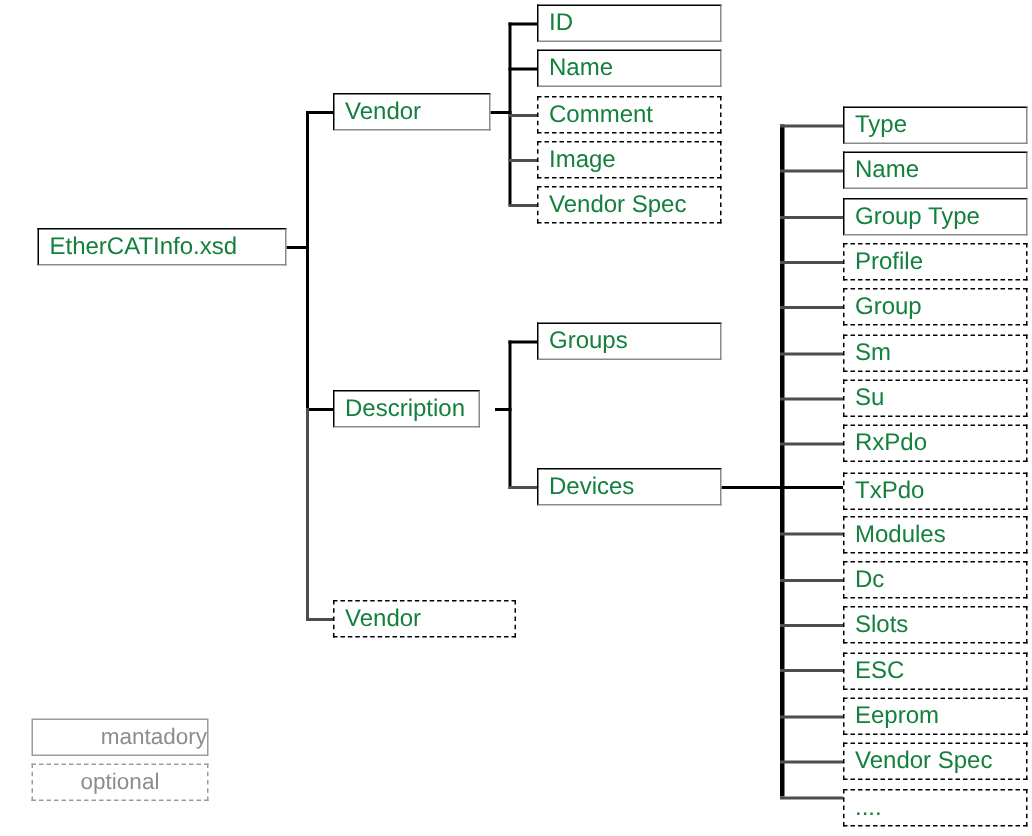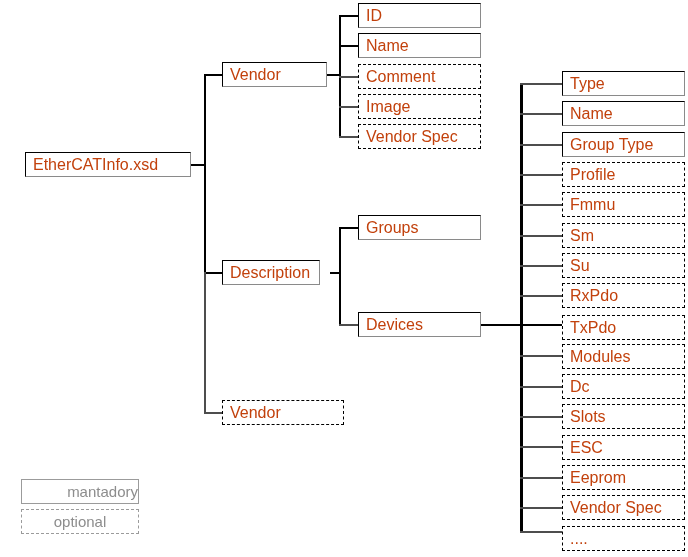--- a/index.html
+++ b/index.html
@@ -17,21 +17,21 @@
     background: #ffffff;
     overflow: hidden;
   }
   .node {
     position: absolute;
     box-sizing: border-box;
     background: #ffffff;
     display: flex;
     align-items: center;
     font-size: 16px;
-    color: #c2410c;
+    color: #15803d;
     line-height: 1;
     padding-left: 7px;
     z-index: 3;
   }
   .node.solid {
     border: 1px solid #000000;
     border-right-color: #8a8a8a;
     border-bottom-color: #8a8a8a;
   }
   .node.dashed {
@@ -153,21 +153,21 @@
   <div class="node solid" style="left:562px; top:101px; width:123px; height:25px;">
     <span>Name</span>
   </div>
   <div class="node solid" style="left:562px; top:132px; width:123px; height:25px;">
     <span>Group Type</span>
   </div>
   <div class="node dashed" style="left:562px; top:162px; width:123px; height:25px;">
     <span>Profile</span>
   </div>
   <div class="node dashed" style="left:562px; top:192px; width:123px; height:25px;">
-    <span>Fmmu</span>
+    <span>Group</span>
   </div>
   <div class="node dashed" style="left:562px; top:223px; width:123px; height:25px;">
     <span>Sm</span>
   </div>
   <div class="node dashed" style="left:562px; top:253px; width:123px; height:25px;">
     <span>Su</span>
   </div>
   <div class="node dashed" style="left:562px; top:283px; width:123px; height:25px;">
     <span>RxPdo</span>
   </div>

